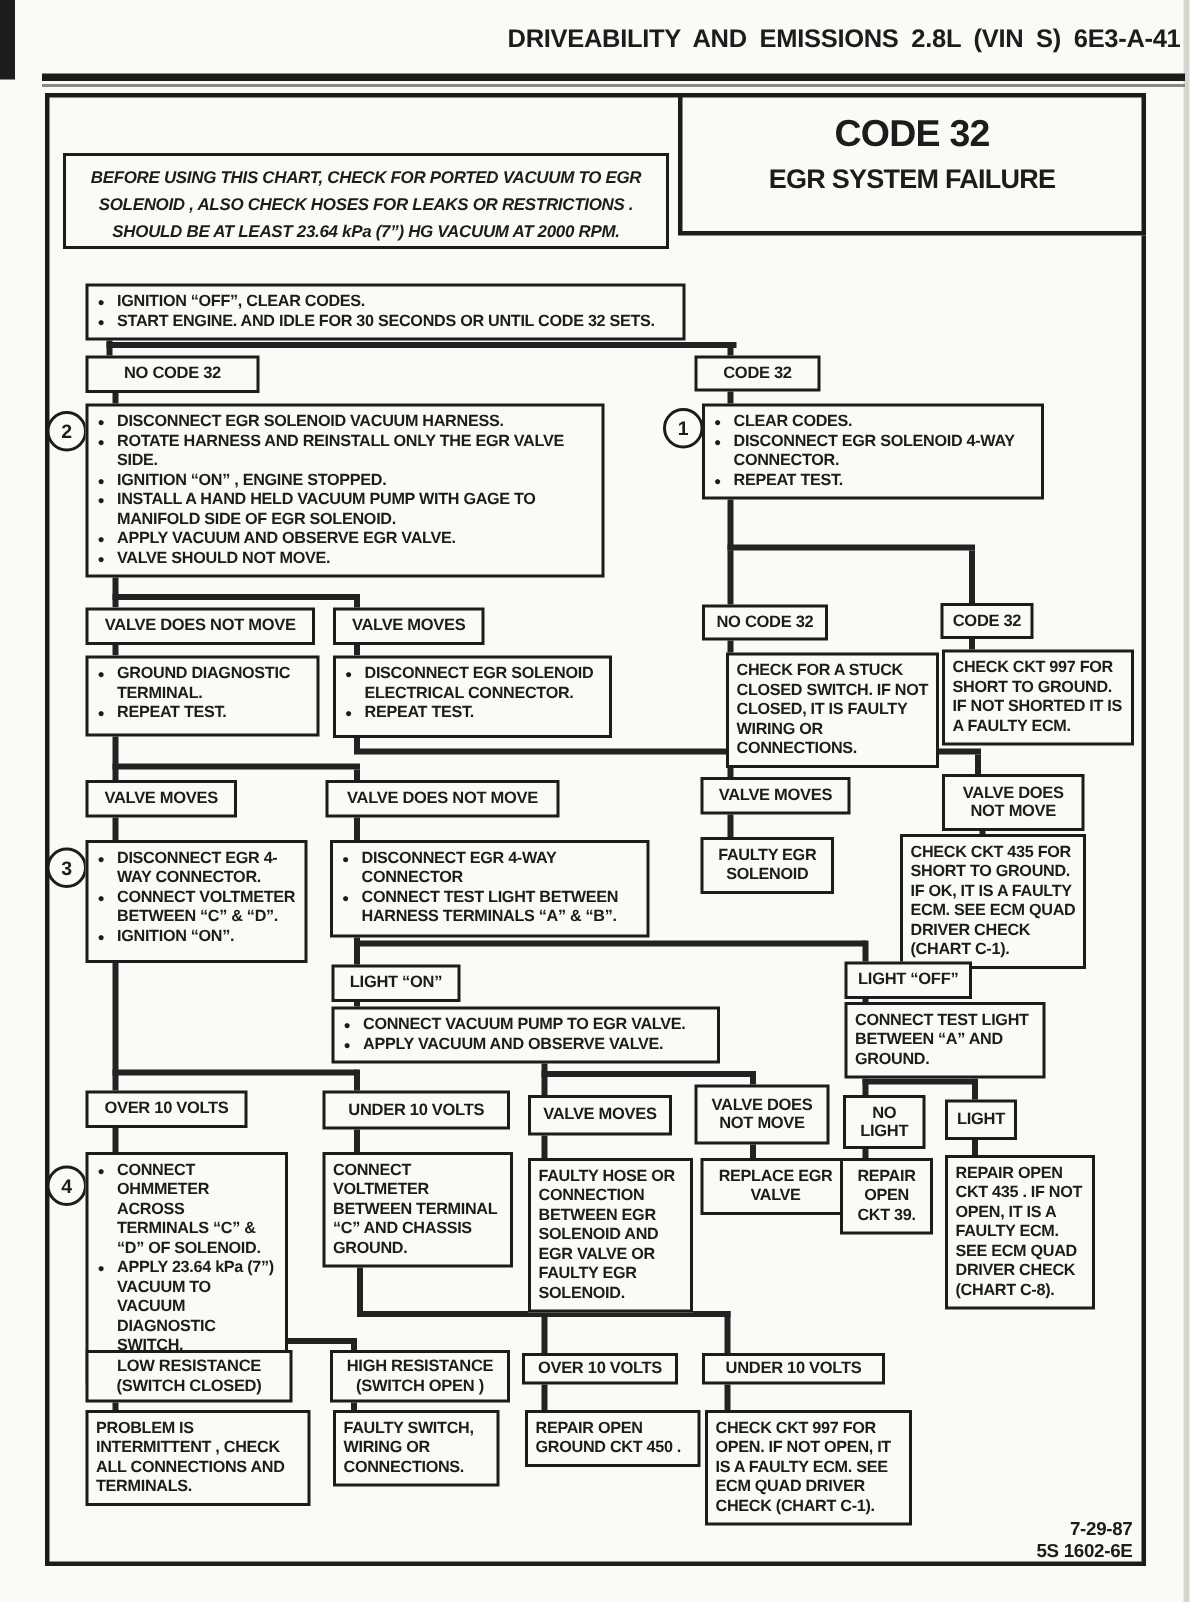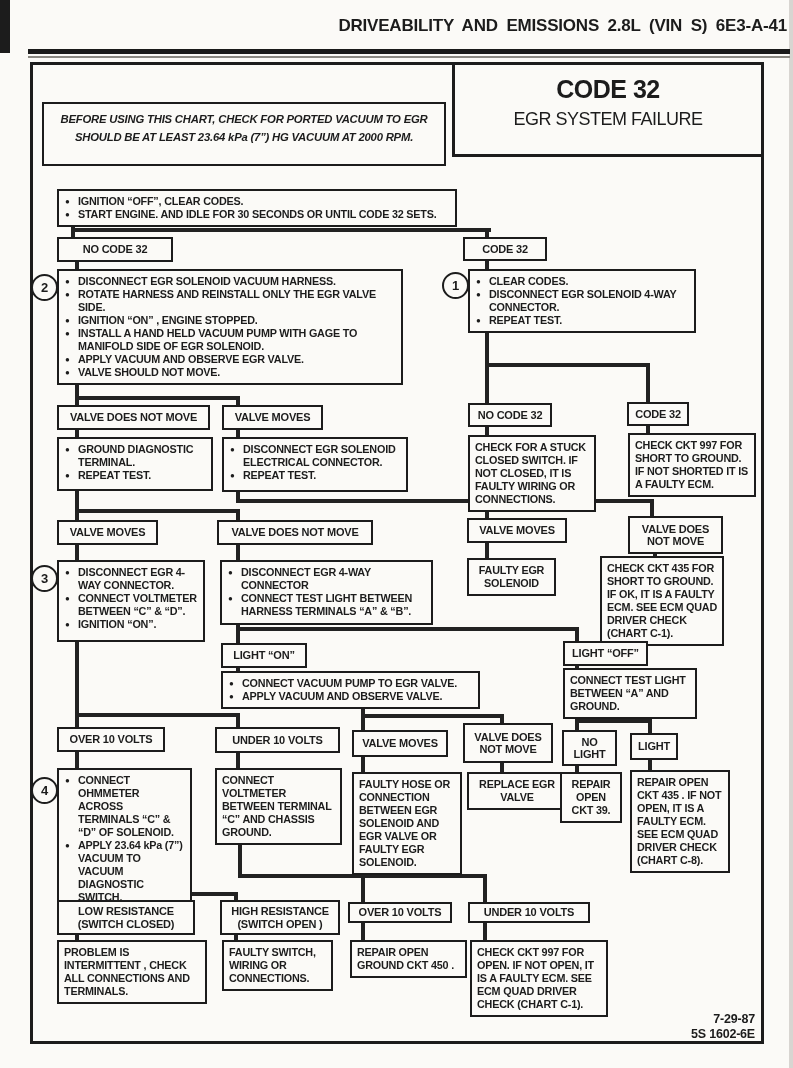--- a/index.html
+++ b/index.html
@@ -6,21 +6,21 @@
   html,body{margin:0;padding:0;background:#e9e7e3;}
   #page{position:relative;width:793px;height:1068px;background:var(--paper);overflow:hidden;
         font-family:"Liberation Sans","DejaVu Sans",sans-serif;color:var(--ink);}
   .hdr{position:absolute;top:16px;right:6px;font-size:17px;font-weight:bold;letter-spacing:-0.2px;word-spacing:4px;}
   .rule1{position:absolute;left:28px;top:49px;width:762px;height:5px;background:#1a1a1a;}
   .rule2{position:absolute;left:28px;top:56px;width:762px;height:2px;background:#8a8882;}
   .frame{position:absolute;left:30px;top:62px;width:734px;height:982px;border:3px solid var(--ink);box-sizing:border-box;}
   .titlebox{position:absolute;left:452px;top:62px;width:312px;height:95px;border:3px solid var(--ink);box-sizing:border-box;
             background:var(--paper);text-align:center;}
   .titlebox .code{font-size:25px;font-weight:bold;letter-spacing:-0.5px;margin-top:10px;}
-  .titlebox .sub1{font-size:18px;font-weight:normal;letter-spacing:-0.5px;margin-top:5px;}
+  .titlebox .sub1{font-size:18px;font-weight:bold;letter-spacing:-0.5px;margin-top:5px;}
   .titlebox .sub2{font-size:18.5px;font-weight:bold;letter-spacing:-0.8px;margin-top:1px;}
   .notice{position:absolute;left:42px;top:102px;width:404px;height:64px;border:2px solid var(--ink);box-sizing:border-box;
           font-style:italic;font-weight:bold;font-size:11.3px;line-height:1.6;text-align:center;padding-top:6px;letter-spacing:-0.2px;}
   .box{position:absolute;border:2px solid var(--ink);background:var(--paper);box-sizing:border-box;
        padding:4px 5px;font-size:10.8px;line-height:13px;font-weight:bold;letter-spacing:-0.2px;}
   .lab{position:absolute;border:2px solid var(--ink);background:var(--paper);box-sizing:border-box;
        display:flex;align-items:center;justify-content:center;text-align:center;
        font-size:11px;line-height:12.5px;font-weight:bold;letter-spacing:-0.2px;padding:1px 3px;}
   .ctr{text-align:center;}
   .bl{display:flex;}
@@ -109,20 +109,21 @@
 
   <div class="frame"></div>
 
   <div class="titlebox">
     <div class="code">CODE 32</div>
     <div class="sub1">EGR SYSTEM FAILURE</div>
   </div>
 
   <div class="notice">
     <div>BEFORE USING THIS CHART, CHECK FOR PORTED VACUUM TO EGR</div>
+    <div>SOLENOID , ALSO CHECK HOSES FOR LEAKS OR RESTRICTIONS .</div>
     <div>SHOULD BE AT LEAST 23.64 kPa (7”) HG VACUUM AT 2000 RPM.</div>
   </div>
 
   <div class="box" style="left:57px;top:189px;width:400px;min-height:36px">
     <div class="bl">
         <span class="dot">●</span>
         <span class="bt">IGNITION “OFF”, CLEAR CODES.</span>
       </div>
     <div class="bl">
         <span class="dot">●</span>
@@ -177,21 +178,21 @@
       </div>
     <div class="bl">
         <span class="dot">●</span>
         <span class="bt">REPEAT TEST.</span>
       </div>
   </div>
 
   <div class="lab" style="left:468px;top:403px;width:84px;height:24px">NO CODE 32</div>
   <div class="lab" style="left:627px;top:402px;width:62px;height:24px">CODE 32</div>
 
-  <div class="box" style="left:468px;top:435px;width:128px;min-height:58px"><span class="bt">CHECK FOR A STUCK CLOSED SWITCH.  IF NOT CLOSED, IT IS FAULTY WIRING OR CONNECTIONS.</span></div>
+  <div class="box" style="left:484px;top:435px;width:142px;min-height:58px"><span class="bt">CHECK FOR A STUCK CLOSED SWITCH.  IF NOT CLOSED, IT IS FAULTY WIRING OR CONNECTIONS.</span></div>
   <div class="box" style="left:628px;top:433px;width:128px;min-height:56px"><span class="bt">CHECK CKT 997 FOR SHORT TO GROUND. IF NOT SHORTED IT IS A FAULTY ECM.</span></div>
 
   <div class="lab" style="left:57px;top:405px;width:153px;height:25px">VALVE DOES NOT MOVE</div>
   <div class="lab" style="left:222px;top:405px;width:101px;height:25px">VALVE MOVES</div>
 
   <div class="box" style="left:57px;top:437px;width:156px;min-height:54px">
     <div class="bl">
         <span class="dot">●</span>
         <span class="bt">GROUND DIAGNOSTIC TERMINAL.</span>
       </div>

